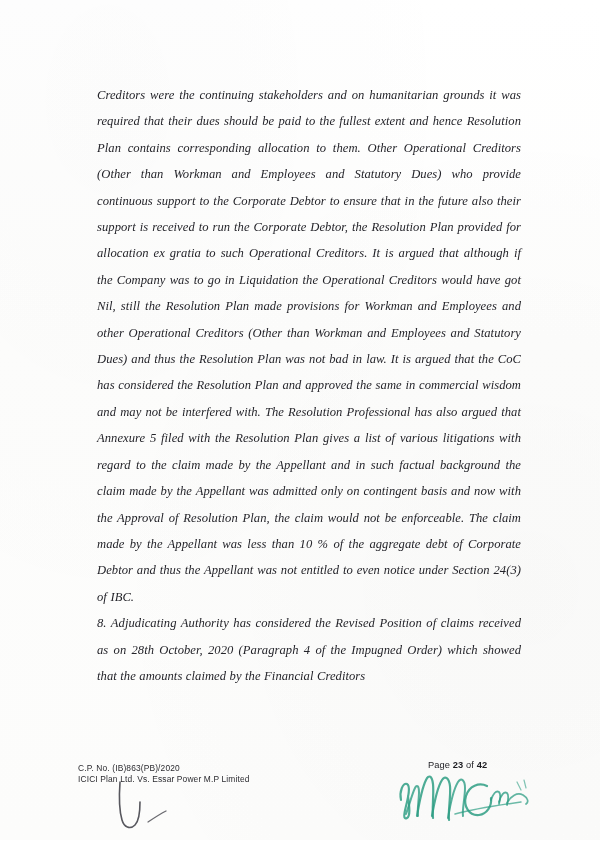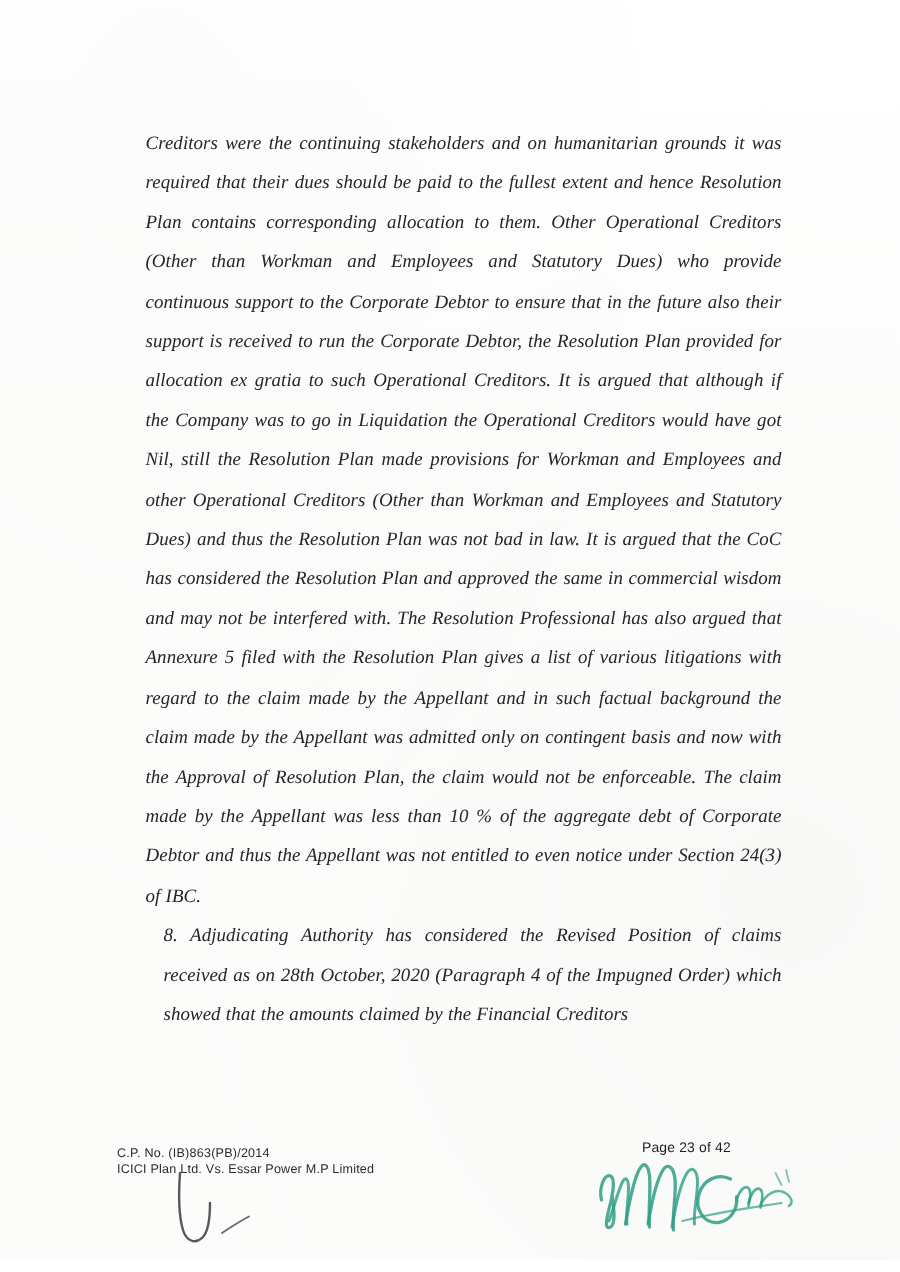--- a/index.html
+++ b/index.html
@@ -39,21 +39,20 @@
     font-style: italic;
     font-size: 12.6px;
     line-height: 26.4px;
     color: #24242a;
     letter-spacing: 0.05px;
     word-spacing: 0.3px;
   }
 
   .para + .para {
     margin-top: 0;
-    margin-left: 12px;
   }
 
   .para.indent {
     text-indent: 0;
   }
 
   
   #footer-left {
     position: absolute;
     left: 78px;
@@ -69,21 +68,21 @@
   #page-number {
     position: absolute;
     left: 428px;
     top: 760px;
     font-family: "Liberation Sans", "DejaVu Sans", sans-serif;
     font-size: 9.3px;
     color: #1d1d22;
     letter-spacing: 0.1px;
     white-space: nowrap;
   }
-  #page-number .num { font-weight: normal; text-align: right; }
+  #page-number .num { font-weight: bold; text-align: right; }
   #page-number .lbl { font-weight: normal; }
 
   
   .ink {
     position: absolute;
     pointer-events: none;
   }
 
   #signature {
     left: 395px;
@@ -103,21 +102,21 @@
 <body>
 
 <div id="page">
 
   <div id="body-text">
     <p class="para">Creditors were the continuing stakeholders and on humanitarian grounds it was required that their dues should be paid to the fullest extent and hence Resolution Plan contains corresponding allocation to them. Other Operational Creditors (Other than Workman and Employees and Statutory Dues) who provide continuous support to the Corporate Debtor to ensure that in the future also their support is received to run the Corporate Debtor, the Resolution Plan provided for allocation ex gratia to such Operational Creditors. It is argued that although if the Company was to go in Liquidation the Operational Creditors would have got Nil, still the Resolution Plan made provisions for Workman and Employees and other Operational Creditors (Other than Workman and Employees and Statutory Dues) and thus the Resolution Plan was not bad in law. It is argued that the CoC has considered the Resolution Plan and approved the same in commercial wisdom and may not be interfered with. The Resolution Professional has also argued that Annexure 5 filed with the Resolution Plan gives a list of various litigations with regard to the claim made by the Appellant and in such factual background the claim made by the Appellant was admitted only on contingent basis and now with the Approval of Resolution Plan, the claim would not be enforceable. The claim made by the Appellant was less than 10 % of the aggregate debt of Corporate Debtor and thus the Appellant was not entitled to even notice under Section 24(3) of IBC.</p>
     <p class="para indent">8. Adjudicating Authority has considered the Revised Position of claims received as on 28th October, 2020 (Paragraph 4 of the Impugned Order) which showed that the amounts claimed by the Financial Creditors</p>
   </div>
 
   <div id="footer-left">
-    <div>C.P. No. (IB)863(PB)/2014</div>
+    <div>C.P. No. (IB)863(PB)/2020</div>
     <div>ICICI Plan Ltd. Vs. Essar Power M.P  Limited</div>
   </div>
 
   <div id="page-number">
     <span class="lbl">Page</span>
     <span class="num">23</span>
     <span class="lbl">of</span>
     <span class="num">42</span>
   </div>
 

